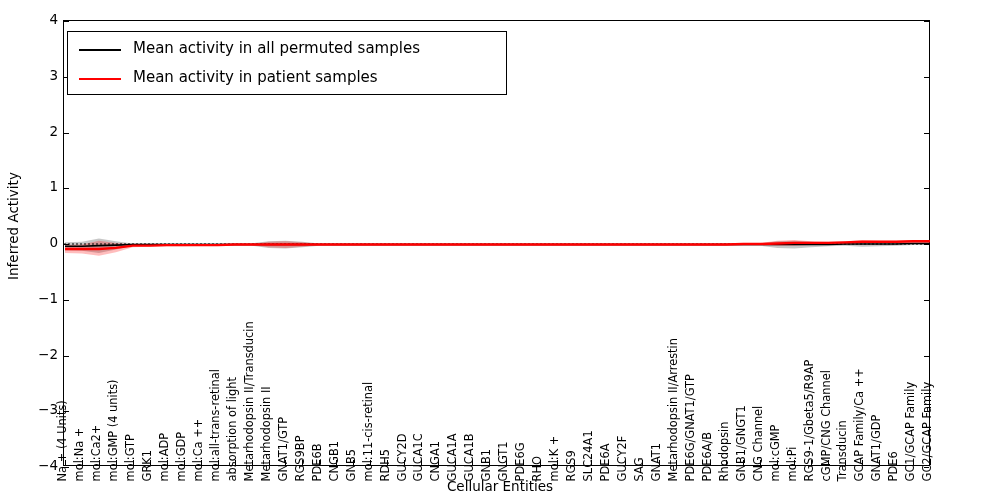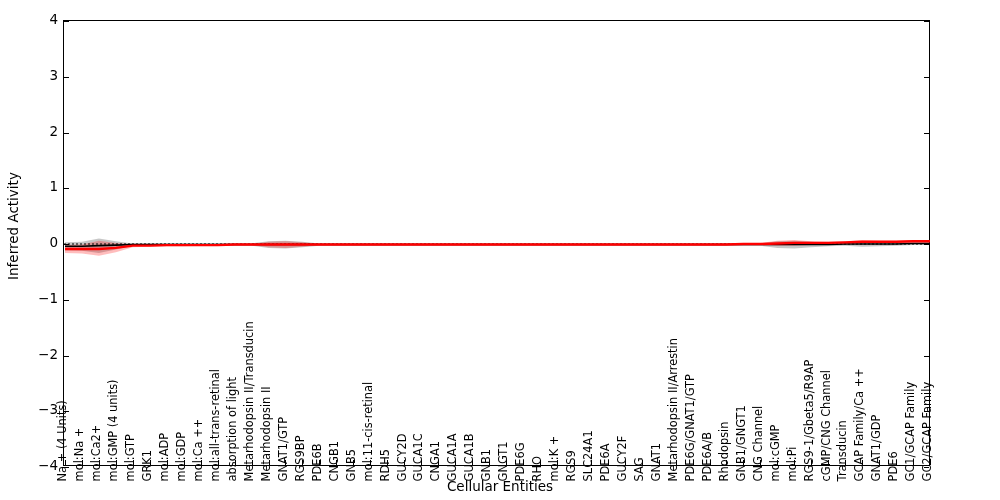--- a/index.html
+++ b/index.html
@@ -291,14 +291,24 @@
       <div class="xtick-label" style="left: 814.575px;">RGS9-1/Gbeta5/R9AP</div>
       <div class="xtick-label" style="left: 831.535px;">cGMP/CNG Channel</div>
       <div class="xtick-label" style="left: 848.496px;">Transducin</div>
       <div class="xtick-label" style="left: 865.457px;">GCAP Family/Ca ++</div>
       <div class="xtick-label" style="left: 882.418px;">GNAT1/GDP</div>
       <div class="xtick-label" style="left: 899.378px;">PDE6</div>
       <div class="xtick-label" style="left: 916.339px;">GC1/GCAP Family</div>
       <div class="xtick-label" style="left: 933.3px;">GC2/GCAP Family</div>
     </div>
 
+  <div id="legend">
+    <div class="legend-row" style="top:2px;">
+      <div class="legend-line" style="border-top:2.2px solid #000000;"></div>
+      <div class="legend-text">Mean activity in all permuted samples</div>
+    </div>
+    <div class="legend-row" style="top:31px;">
+      <div class="legend-line" style="border-top:2.2px solid #ff0000;"></div>
+      <div class="legend-text">Mean activity in patient samples</div>
+    </div>
+  </div>
 
 </div>
 
 </body></html>

